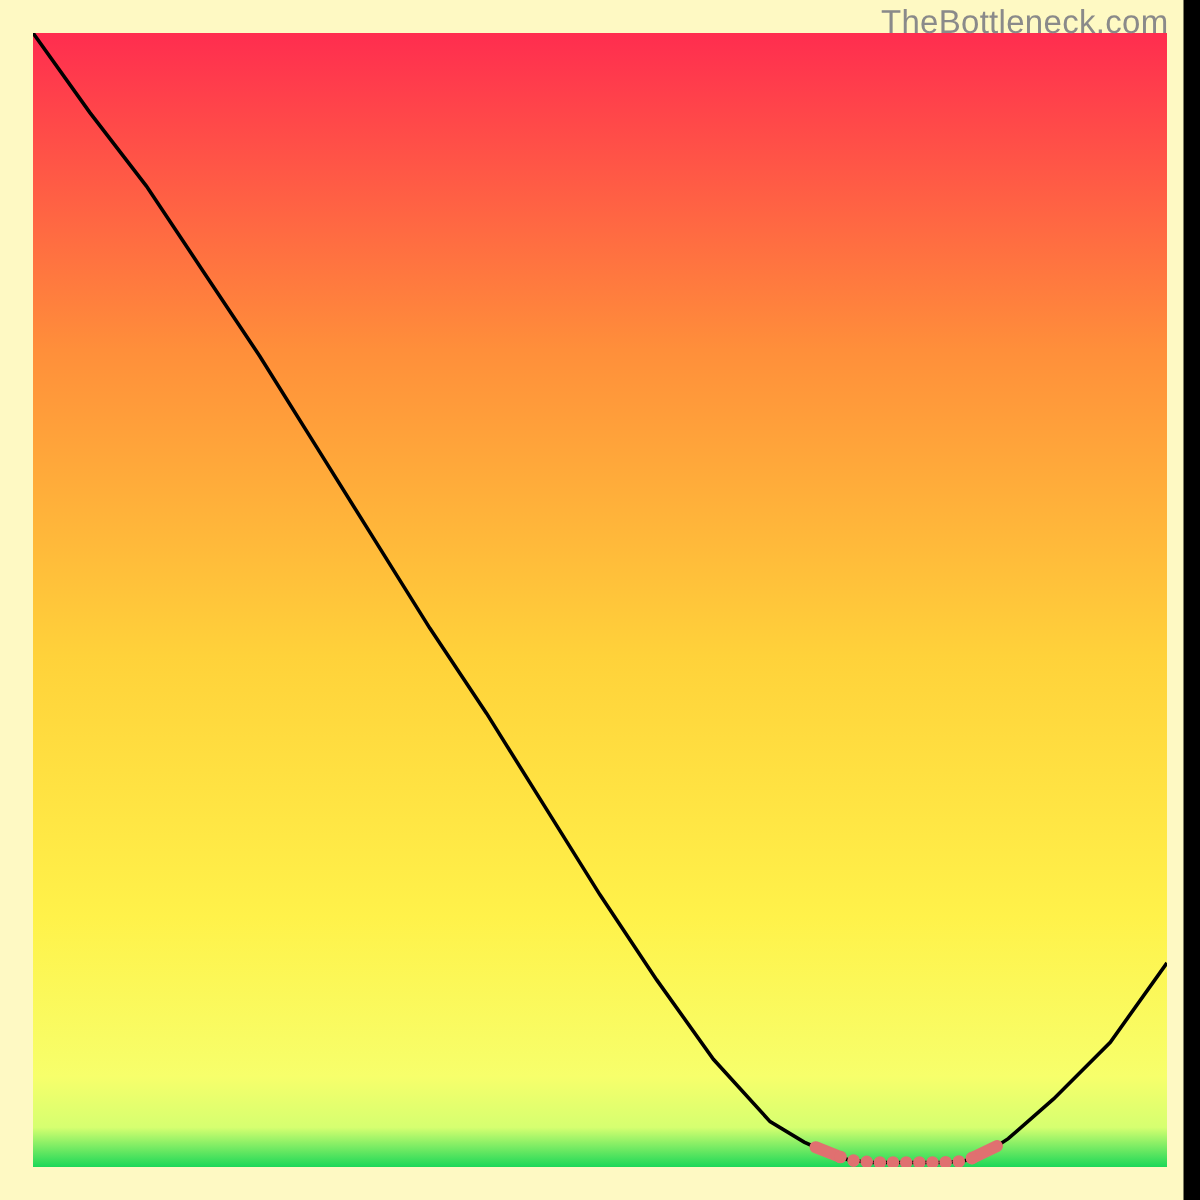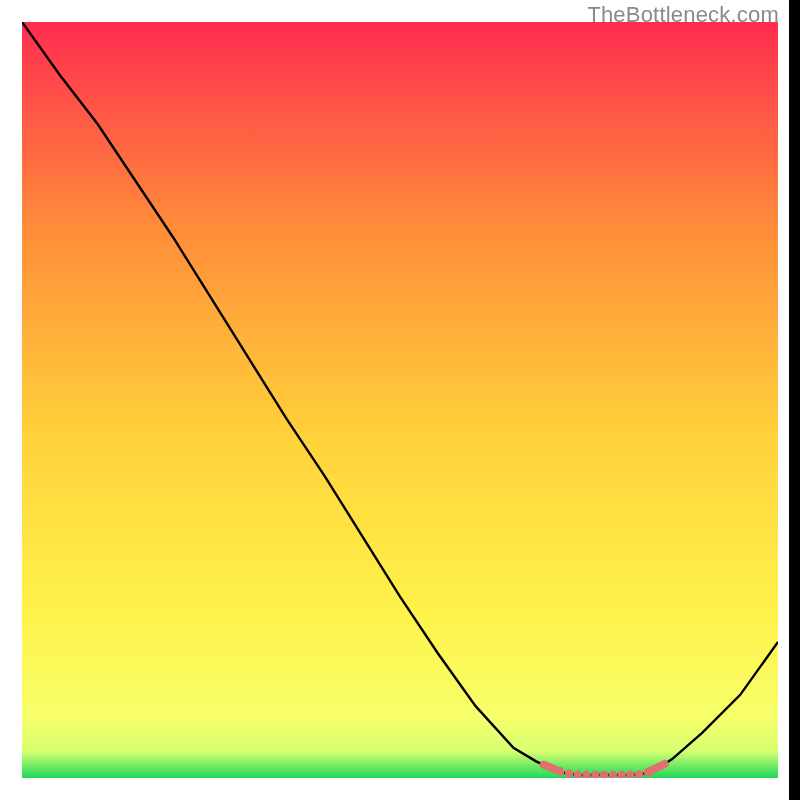--- a/index.html
+++ b/index.html
@@ -7,21 +7,21 @@
     padding: 0;
     width: 800px;
     height: 800px;
     background: #000;
     overflow: hidden;
   }
   .frame {
     position: relative;
     width: 789px;
     height: 800px;
-    background: #ffffff;
+    background: #fef9c3;
   }
   .attribution {
     position: absolute;
     top: 2px;
     right: 10px;
     color: #8a8a8a;
     font-family: Arial, Helvetica, sans-serif;
     font-size: 22px;
     letter-spacing: 0.2px;
     z-index: 10;

